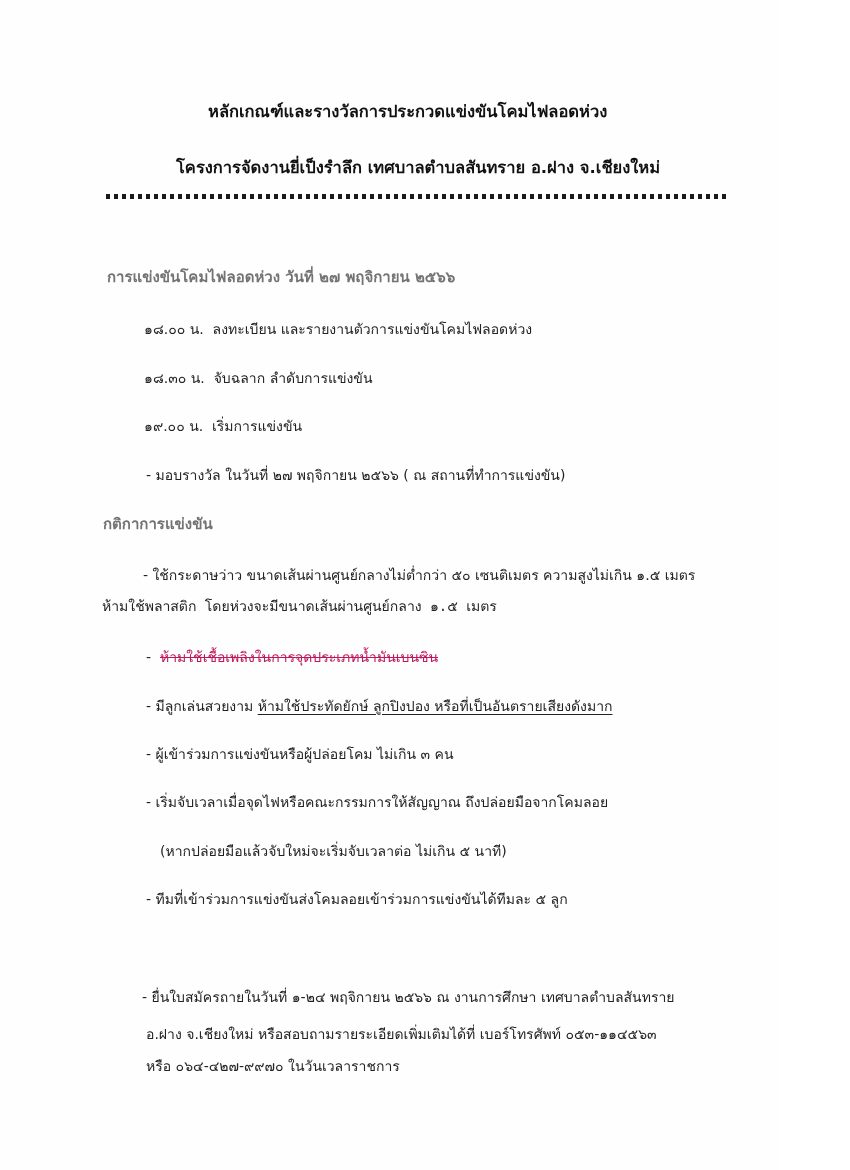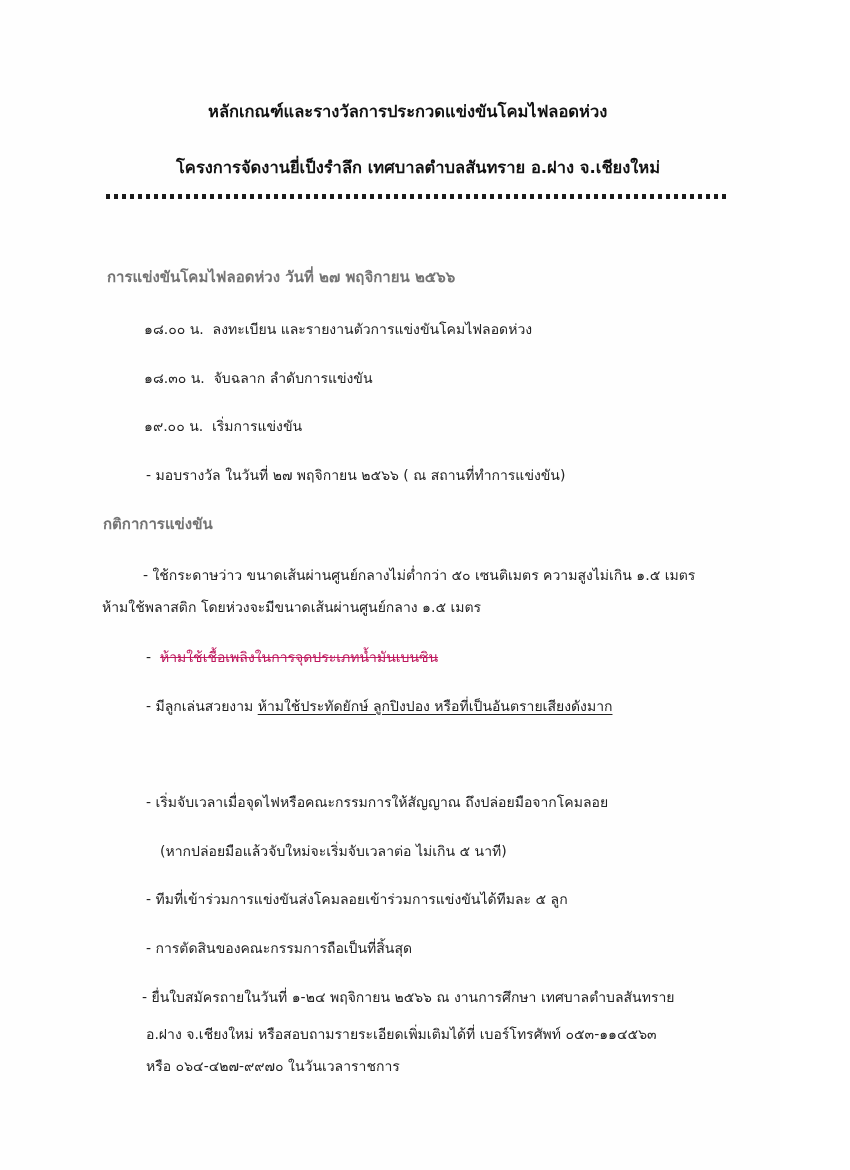--- a/index.html
+++ b/index.html
@@ -77,35 +77,35 @@
     <span>๑๘.๓๐ น.</span>&nbsp;&nbsp;<span>จับฉลาก ลำดับการแข่งขัน</span>
   </div>
   <div class="line" style="left:144px; top:417px;">
     <span>๑๙.๐๐ น.</span>&nbsp;&nbsp;<span>เริ่มการแข่งขัน</span>
   </div>
   <div class="line" style="left:146px; top:466px;">-  มอบรางวัล ในวันที่ ๒๗ พฤจิกายน ๒๕๖๖ ( ณ สถานที่ทำการแข่งขัน)</div>
 
   <div class="line heading" style="left:103px; top:515px;">กติกาการแข่งขัน</div>
 
   <div class="line" style="left:143px; top:566px;">-  ใช้กระดาษว่าว ขนาดเส้นผ่านศูนย์กลางไม่ต่ำกว่า ๕๐ เซนติเมตร ความสูงไม่เกิน ๑.๕ เมตร</div>
-  <div class="line" style="left:102px; top:598px;">ห้ามใช้พลาสติก โดยห่วงจะมีขนาดเส้นผ่านศูนย์กลาง ๑.๕ เมตร</div>
+  <div class="line" style="left:102px; top:598px;font-family:Liberation Mono, monospace;">ห้ามใช้พลาสติก โดยห่วงจะมีขนาดเส้นผ่านศูนย์กลาง ๑.๕ เมตร</div>
 
   <div class="line" style="left:146px; top:648px;">
     <span>-</span>&nbsp;&nbsp;<span class="strike">ห้ามใช้เชื้อเพลิงในการจุดประเภทน้ำมันเบนซิน</span>
   </div>
 
   <div class="line" style="left:146px; top:697px;">
     <span>-  มีลูกเล่นสวยงาม </span><span class="underline">ห้ามใช้ประทัดยักษ์ ลูกปิงปอง หรือที่เป็นอันตรายเสียงดังมาก</span>
   </div>
 
+  <div class="line" style="left:146px; top:745px;">-  ผู้เข้าร่วมการแข่งขันหรือผู้ปล่อยโคม ไม่เกิน ๓ คน</div>
 
   <div class="line" style="left:146px; top:793px;">-  เริ่มจับเวลาเมื่อจุดไฟหรือคณะกรรมการให้สัญญาณ ถึงปล่อยมือจากโคมลอย</div>
   <div class="line" style="left:160px; top:842px;">(หากปล่อยมือแล้วจับใหม่จะเริ่มจับเวลาต่อ ไม่เกิน ๕ นาที)</div>
 
   <div class="line" style="left:146px; top:890px;">-  ทีมที่เข้าร่วมการแข่งขันส่งโคมลอยเข้าร่วมการแข่งขันได้ทีมละ ๕ ลูก</div>
 
-  <div class="line" style="left:146px; top:939px;">-  การตัดสินของคณะกรรมการถือเป็นที่สิ้นสุด</div>
 
   <div class="line" style="left:142px; top:988px;">-  ยื่นใบสมัครถายในวันที่ ๑-๒๔ พฤจิกายน ๒๕๖๖ ณ งานการศึกษา เทศบาลตำบลสันทราย</div>
   <div class="line" style="left:146px; top:1025px;">อ.ฝาง    จ.เชียงใหม่ หรือสอบถามรายระเอียดเพิ่มเติมได้ที่ เบอร์โทรศัพท์ ๐๕๓-๑๑๔๕๖๓</div>
   <div class="line" style="left:146px; top:1057px;">หรือ  ๐๖๔-๔๒๗-๙๙๗๐ ในวันเวลาราชการ</div>
 
 </div>
 
 </body></html>

